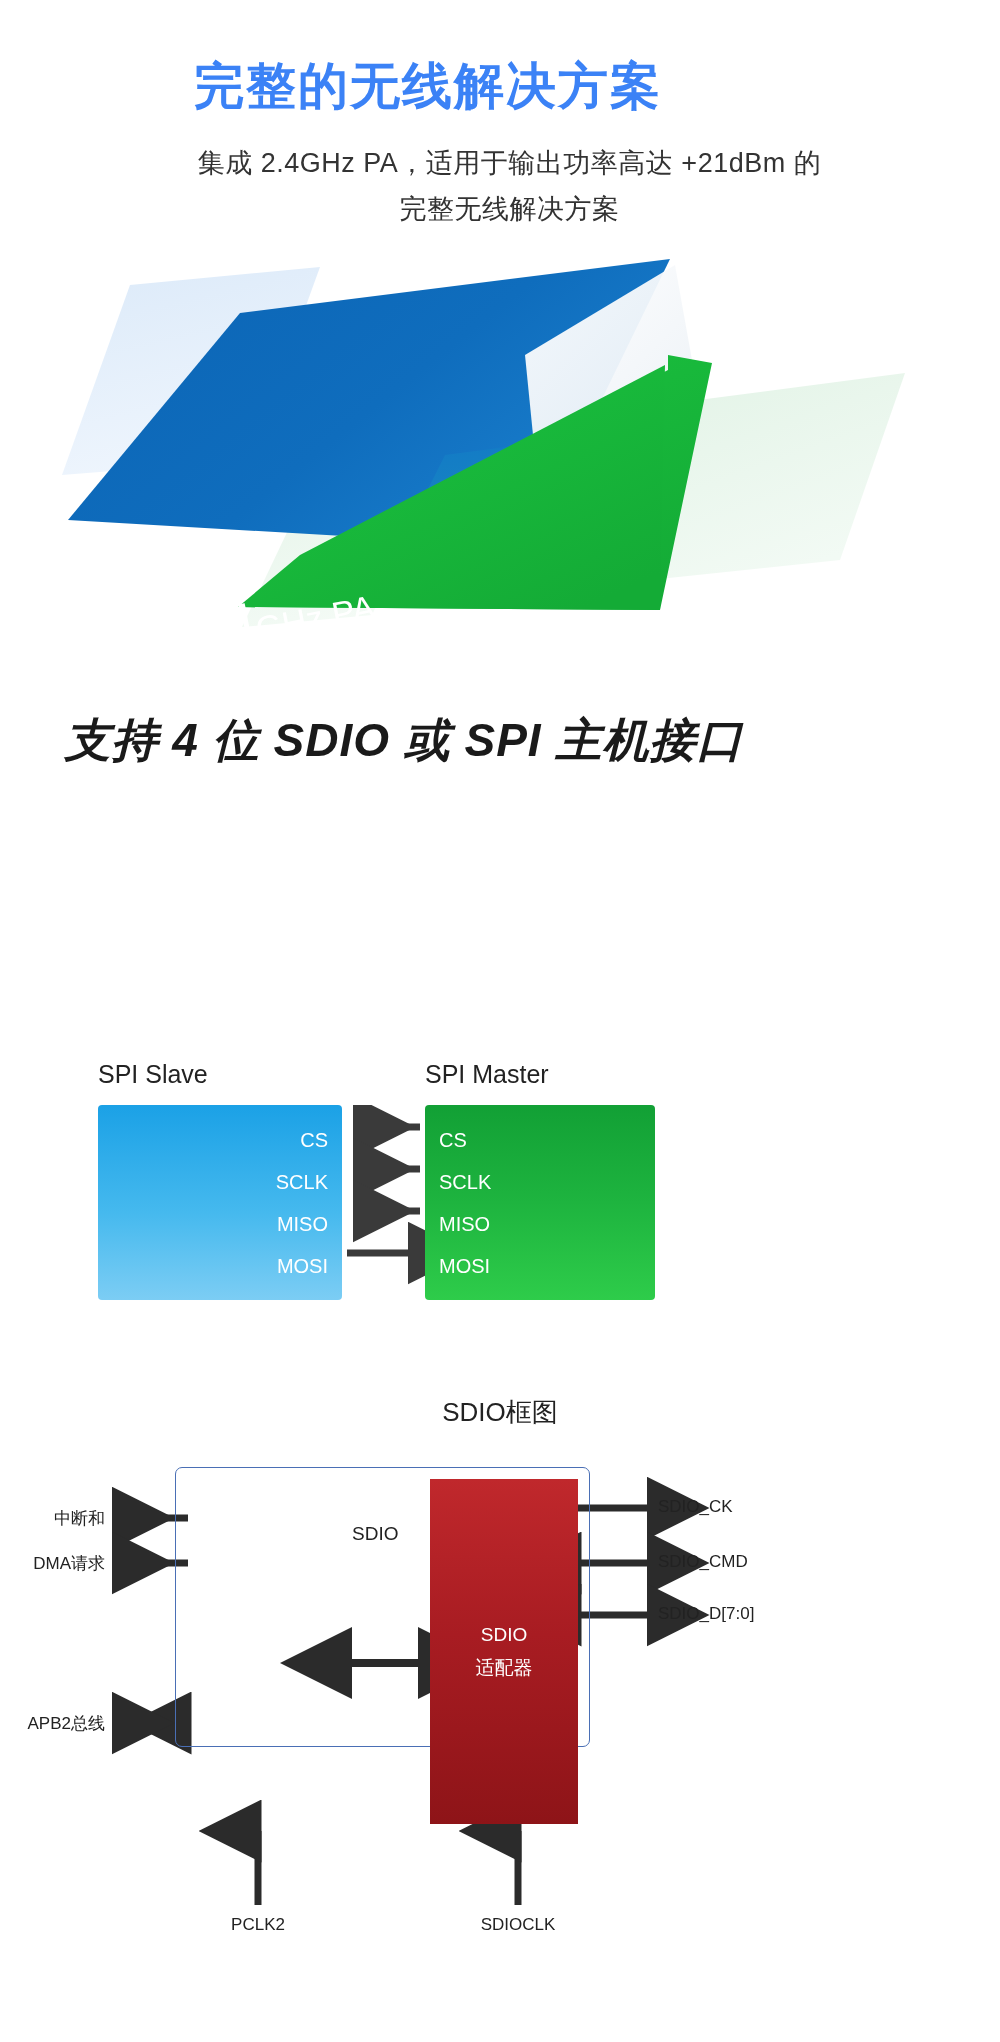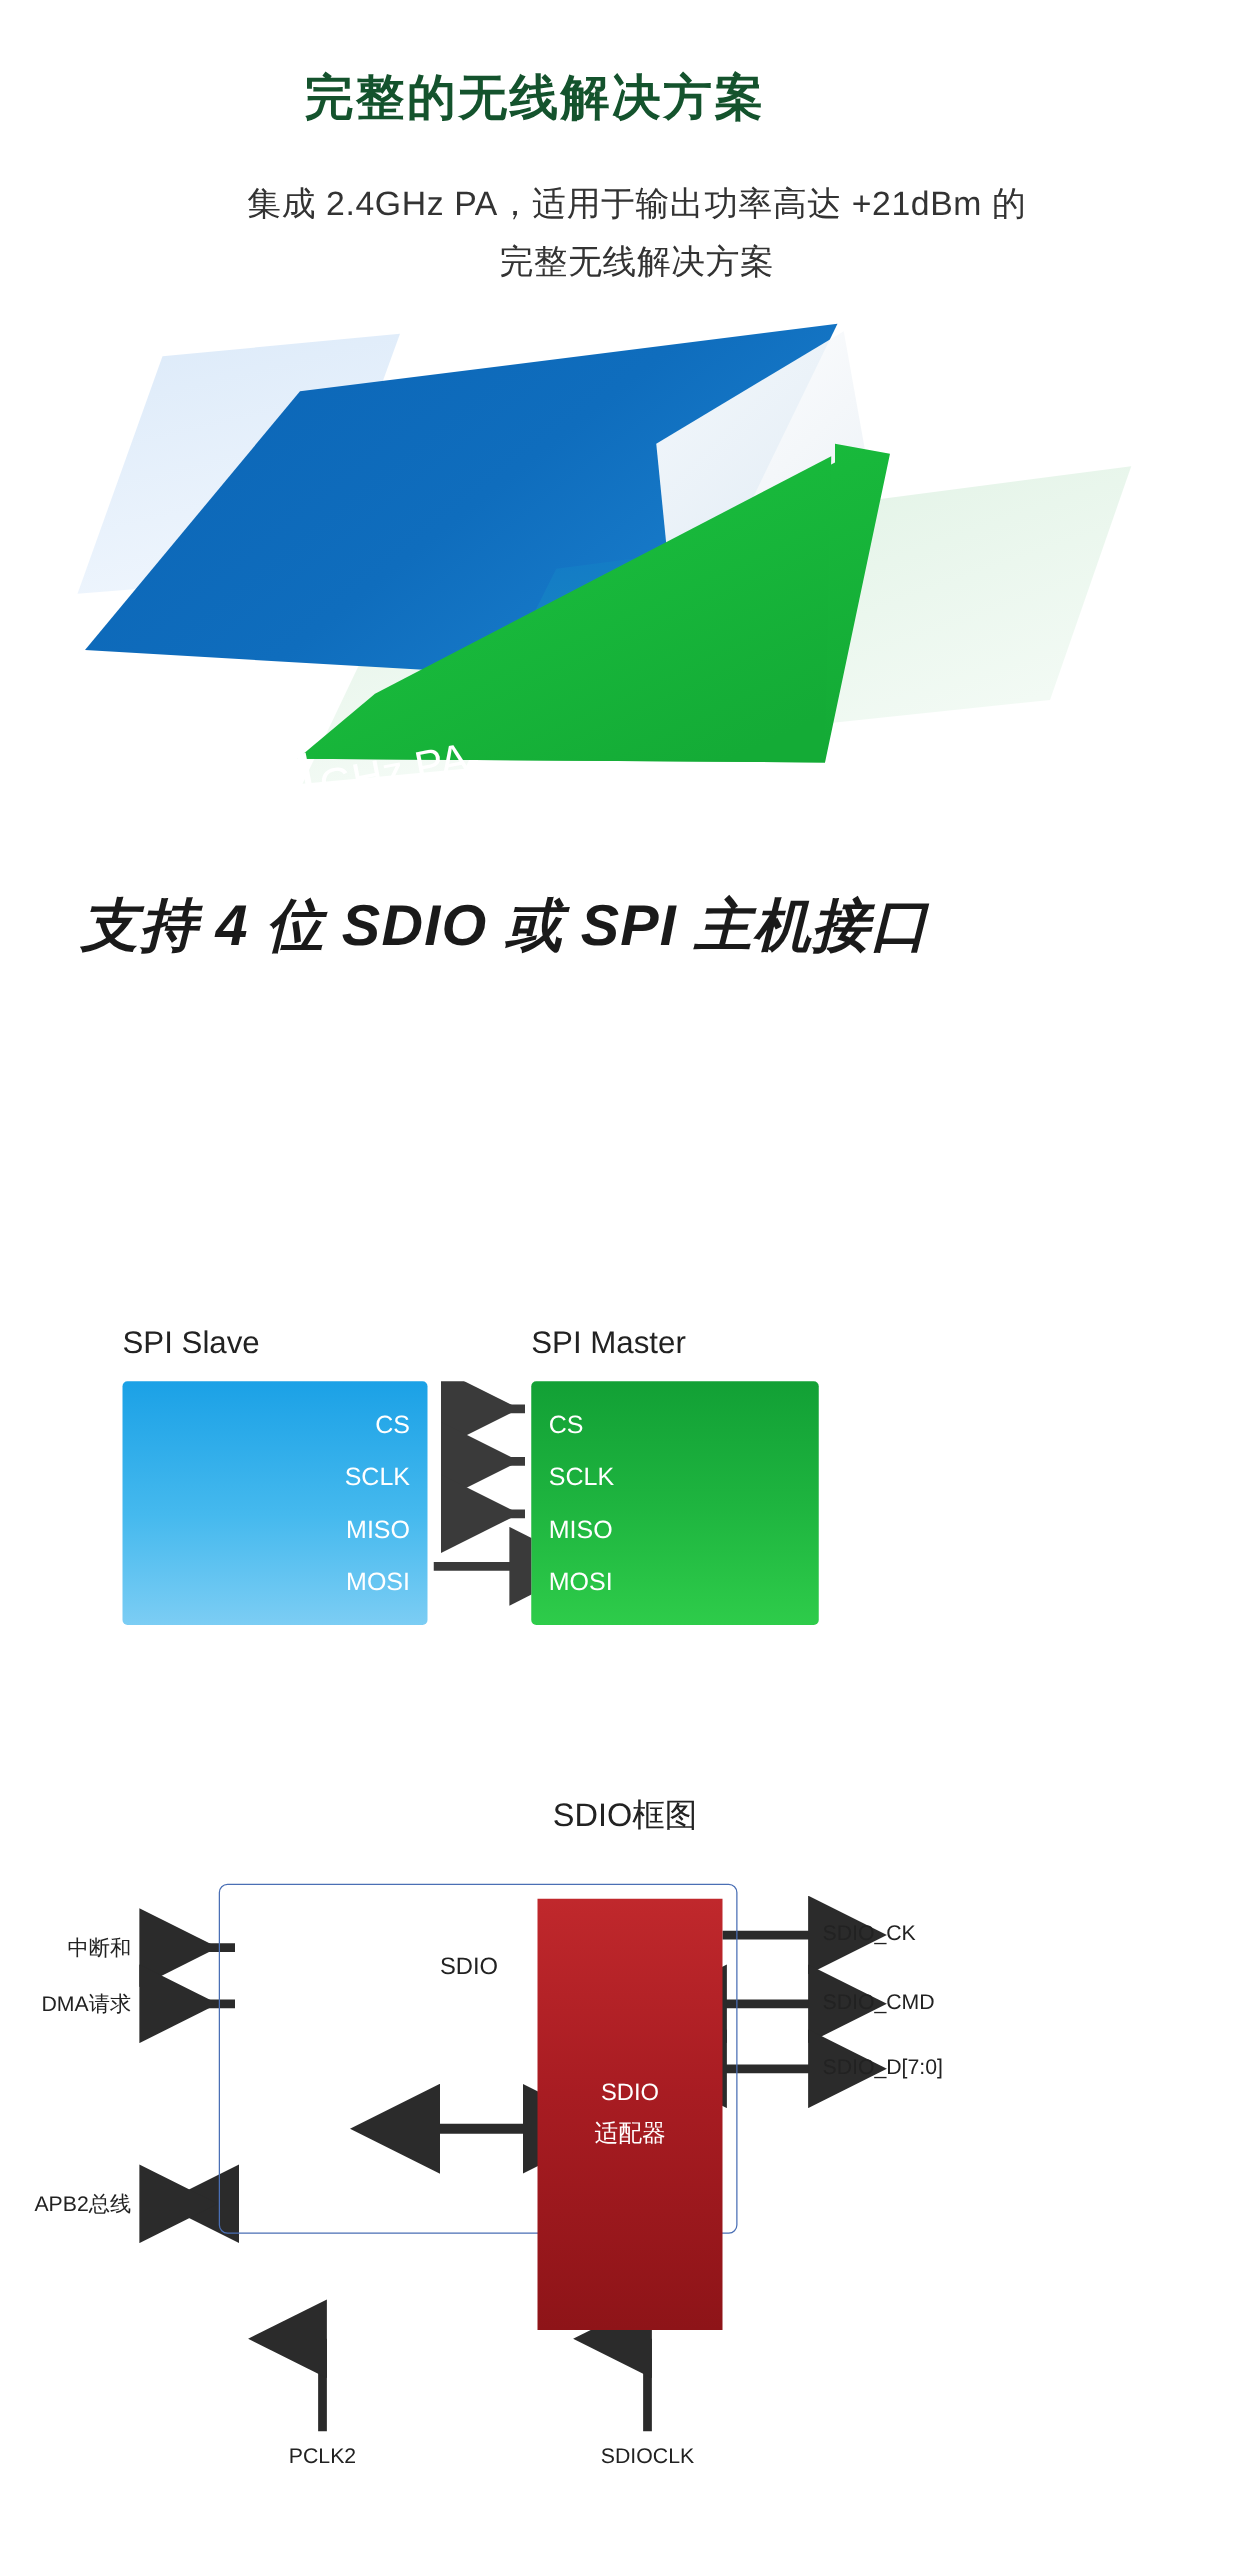--- a/index.html
+++ b/index.html
@@ -8,21 +8,21 @@
     background: #ffffff;
     font-family: "Liberation Sans", "DejaVu Sans", sans-serif;
     overflow: hidden;
   }
   .page { position: relative; width: 1000px; height: 2042px; }
 
   
   .hero-title {
     position: absolute; top: 56px; left: 0; width: 856px;
     text-align: center;
-    font-size: 39px; font-weight: 700; color: #14532d;
+    font-size: 50px; font-weight: 700; color: #3b82f6;
     letter-spacing: 2px; line-height: 1.2;
   }
   .hero-sub {
     position: absolute; top: 140px; left: 0; width: 1000px;
     text-align: center;
     font-size: 27px; font-weight: 400; color: #333333;
     line-height: 46px; letter-spacing: 0.5px; padding-left: 19px;
   }
   .hero-sub div { white-space: nowrap; }
 
@@ -79,21 +79,21 @@
   .spi-row {
     color: #fff; font-size: 20px; height: 42px; line-height: 42px;
     white-space: nowrap;
   }
   .spi-box.slave  .spi-row { padding-right: 14px; }
   .spi-box.master .spi-row { padding-left: 14px; }
 
   .spi-arrows { position: absolute; left: 342px; top: 45px; width: 83px; height: 195px; }
 
   
-  .sdio-wrap { position: absolute; top: 1395px; left: 0; width: 1000px; height: 600px; margin-top: 40px; }
+  .sdio-wrap { position: absolute; top: 1395px; left: 0; width: 1000px; height: 600px; }
   .sdio-cap {
     position: absolute; left: 0; top: 0; width: 1000px; text-align: center;
     font-size: 26px; color: #222;
   }
   .sdio-outline {
     position: absolute; left: 175px; top: 72px; width: 415px; height: 280px;
     border: 1.5px solid #4a6fb5; border-radius: 7px;
   }
   .blk {
     position: absolute; color: #fff; text-align: center;

